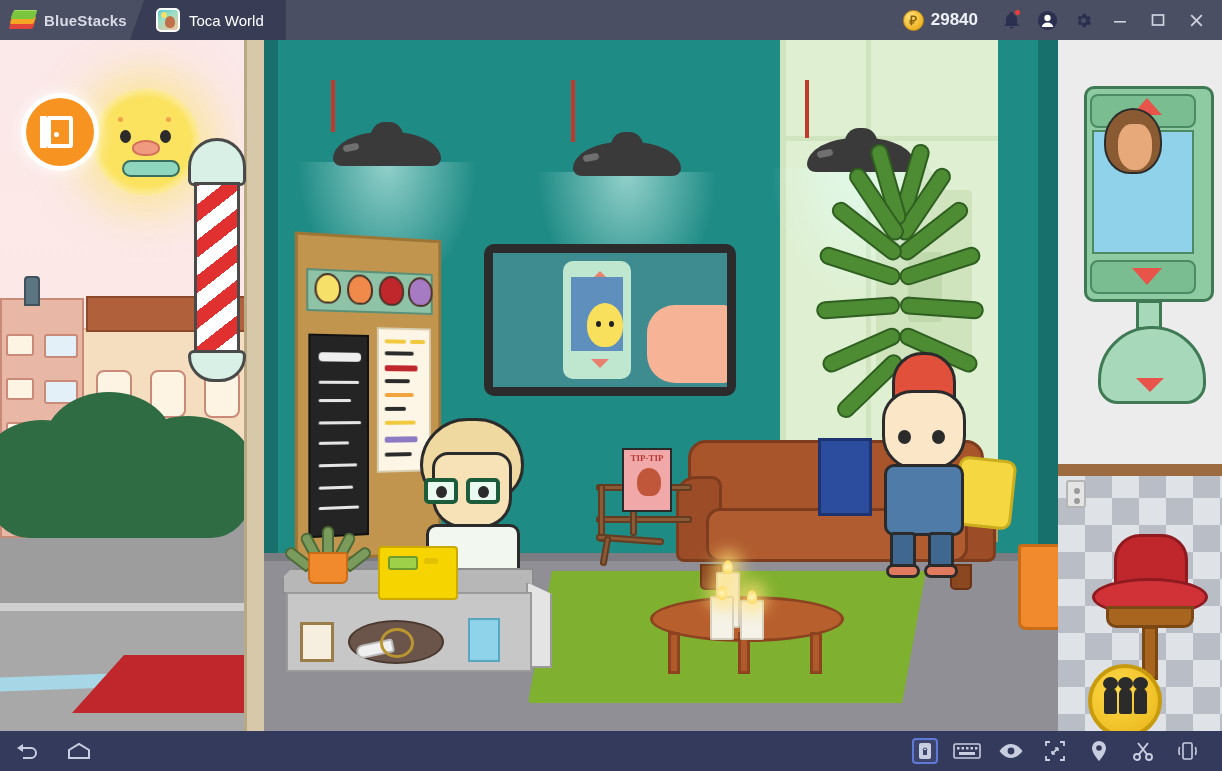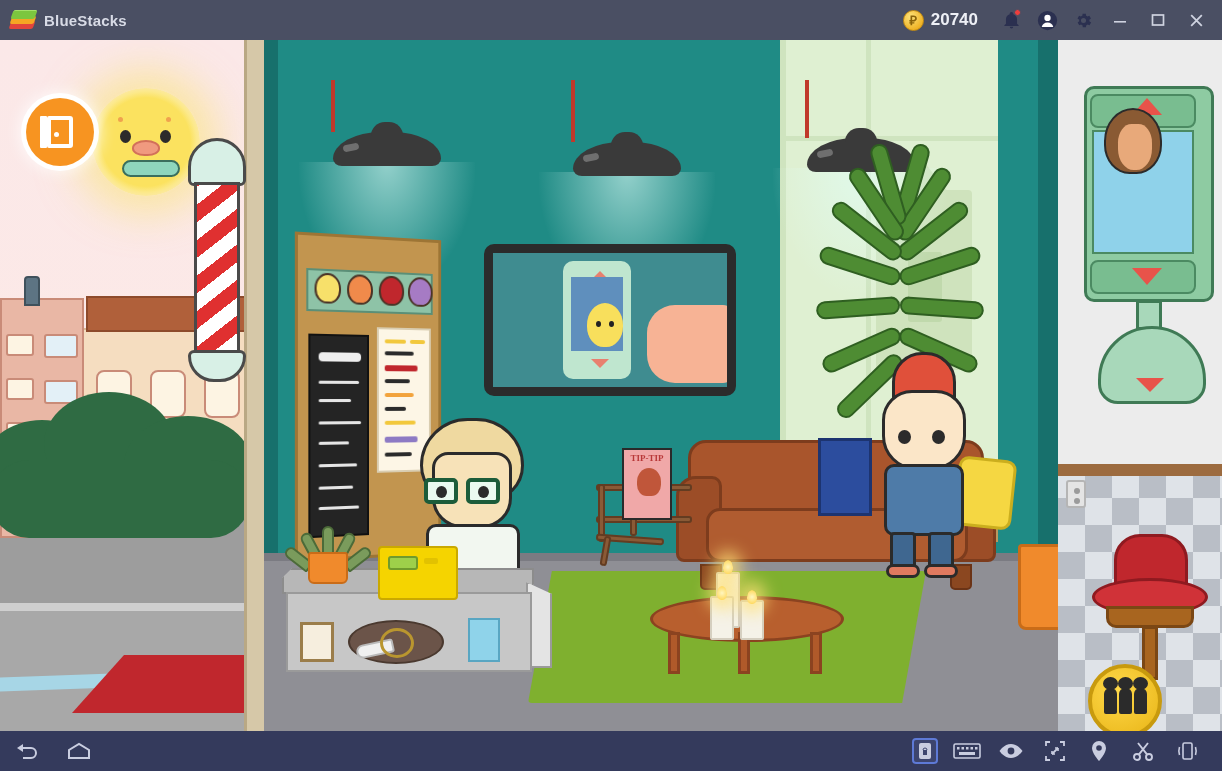--- a/index.html
+++ b/index.html
@@ -178,21 +178,21 @@
   .register:before{ content:""; position:absolute; left:44px; top:10px; width:14px;height:6px; background:#e2c200; border-radius:2px;}
   .frame-sm{ position:absolute; left:300px; top:582px; width:34px; height:40px; background:#f6eede; border:3px solid #9b7d4a;}
   .tray{ position:absolute; left:348px; top:580px; width:96px; height:44px; background:#6b5449; border-radius:50%; border:2px solid #4a392f;}
   .tray .sciss{ position:absolute; left:30px; top:6px; width:34px;height:30px; border:3px solid #b9962f; border-radius:50%; }
   .tray .comb{ position:absolute; left:6px; top:20px; width:38px;height:14px; background:#f0f0f0; border:2px solid #b9b9b9; border-radius:8px 3px 3px 8px; transform:rotate(-12deg);}
   .poster-sm{ position:absolute; left:468px; top:578px; width:32px; height:44px; background:#8fd3ea; border:2px solid #59a6c2;}
 
   
   .rack{ position:absolute; left:596px; top:430px; width:100px; height:96px;}
   .rack .bar{ position:absolute; background:#8a5a36; border:2px solid #633c21; border-radius:3px;}
-  .mag{ position:absolute; left:622px; top:408px; width:50px; height:72px; background:#f0a8a8; border:2px solid #2a2a2a;}
+  .mag{ position:absolute; left:622px; top:408px; width:50px; height:64px; background:#f0a8a8; border:2px solid #2a2a2a;}
   .mag .ttl{ position:absolute; left:0; right:0; top:3px; text-align:center; font-size:9px; font-weight:bold; color:#b83838; font-family:"Liberation Serif", serif;}
   .mag .head{ position:absolute; left:13px; top:18px; width:24px;height:28px;background:#c0563a;border-radius:50% 50% 40% 40%;}
 
   
   .sofa{ position:absolute; left:676px; top:400px; width:320px; height:150px;}
   .sofa .back{ position:absolute; left:12px; top:0; width:296px; height:84px; background:#a9552c; border:3px solid #7d3c1d; border-radius:18px 18px 6px 6px;}
   .sofa .arm-l{ position:absolute; left:0; top:36px; width:46px; height:86px; background:#9c4d27; border:3px solid #7d3c1d; border-radius:20px 10px 8px 8px;}
   .sofa .arm-r{ position:absolute; right:0; top:36px; width:46px; height:86px; background:#9c4d27; border:3px solid #7d3c1d; border-radius:10px 20px 8px 8px;}
   .sofa .seat{ position:absolute; left:30px; top:68px; width:262px; height:54px; background:#b05c30; border:3px solid #7d3c1d; border-radius:14px;}
   .sofa .leg{ position:absolute; bottom:0; width:22px; height:26px; background:#8b4720; border:2px solid #6b3316; border-radius:0 0 5px 5px;}
@@ -281,25 +281,32 @@
     <span class="books-icon">
       <i class="bk1"></i>
         <i class="bk2"></i>
         <i class="bk3"></i>
     </span>
     <span id="brand-label">BlueStacks</span>
   </div>
 
 
 
+  <div class="tab active">
+    <span class="tab-bg"></span>
+    <span class="tab-inner">
+      <span class="tabicon ic-toca"></span>
+      <span class="tab-label">Toca World</span>
+    </span>
+  </div>
 
   <div id="topbar-right">
     <div class="coin-wrap">
       <span class="coin">₽</span>
-      <span id="coin-value">20740</span>
+      <span id="coin-value">29840</span>
     </div>
     <div class="tbtn">
       <svg width="19" height="19" viewBox="0 0 24 24" fill="#2b3050">
           <path d="M12 22a2.2 2.2 0 0 0 2.2-2.2H9.8A2.2 2.2 0 0 0 12 22zm7-6v-5.5c0-3.1-1.9-5.7-4.7-6.3V3.5a2.3 2.3 0 0 0-4.6 0v.7C6.9 4.8 5 7.4 5 10.5V16l-2 2v1h18v-1l-2-2z"></path>
         </svg>
       <span class="dot"></span>
     </div>
     <div class="tbtn">
       <svg width="21" height="21" viewBox="0 0 24 24">
           <circle cx="12" cy="12" r="11" fill="#2b3050"></circle>

